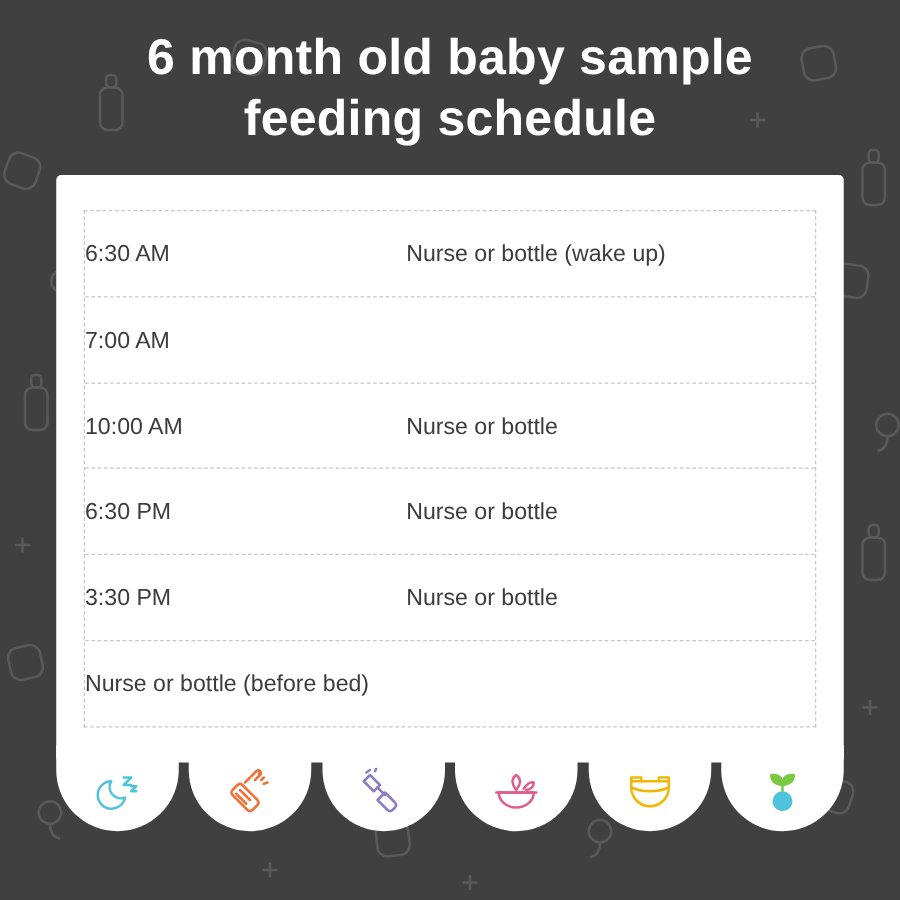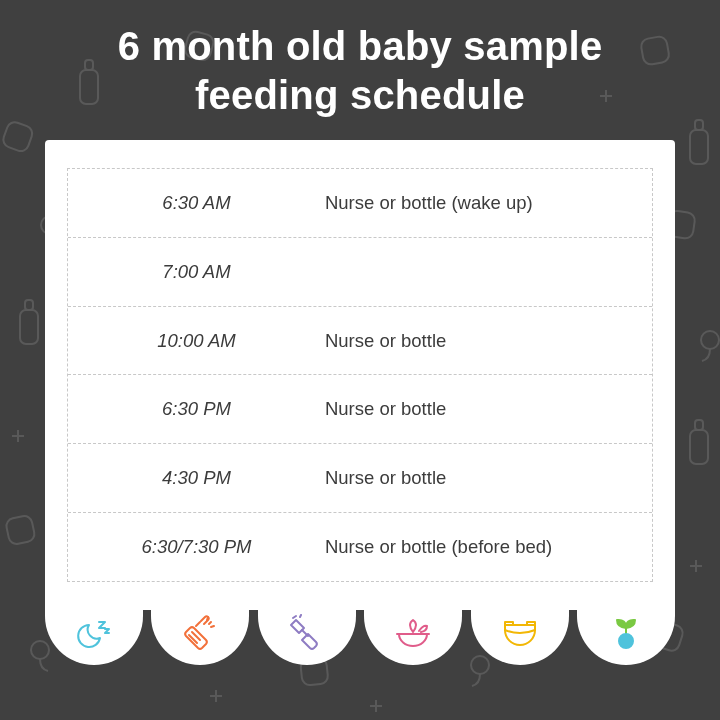--- a/index.html
+++ b/index.html
@@ -64,24 +64,22 @@
     display: flex;
     align-items: center;
     border-bottom: 1px dashed #c8c8c8;
     box-sizing: border-box;
   }
   .row:last-child {
     border-bottom: none;
   }
   .cell-time {
     width: 44%;
-    text-align: center;
     color: #3c3c3c;
     font-size: 18.5px;
-    font-style: italic;
   }
   .cell-desc {
     width: 56%;
     text-align: left;
     color: #3c3c3c;
     font-size: 18.5px;
   }
   
   .scallops {
     position: absolute;
@@ -221,26 +219,25 @@
         <div class="cell-time">10:00 AM</div>
         <div class="cell-desc">Nurse or bottle</div>
       </div>
 
       <div class="row">
         <div class="cell-time">6:30 PM</div>
         <div class="cell-desc">Nurse or bottle</div>
       </div>
 
       <div class="row">
-        <div class="cell-time">4:30 PM</div>
+        <div class="cell-time">3:30 PM</div>
         <div class="cell-desc">Nurse or bottle</div>
       </div>
 
       <div class="row">
-        <div class="cell-time">6:30/7:30 PM</div>
         <div class="cell-desc">Nurse or bottle (before bed)</div>
       </div>
 
     </div>
   </div>
 
   <div class="bottom-strip"></div>
 
   <div class="scallops">
 

